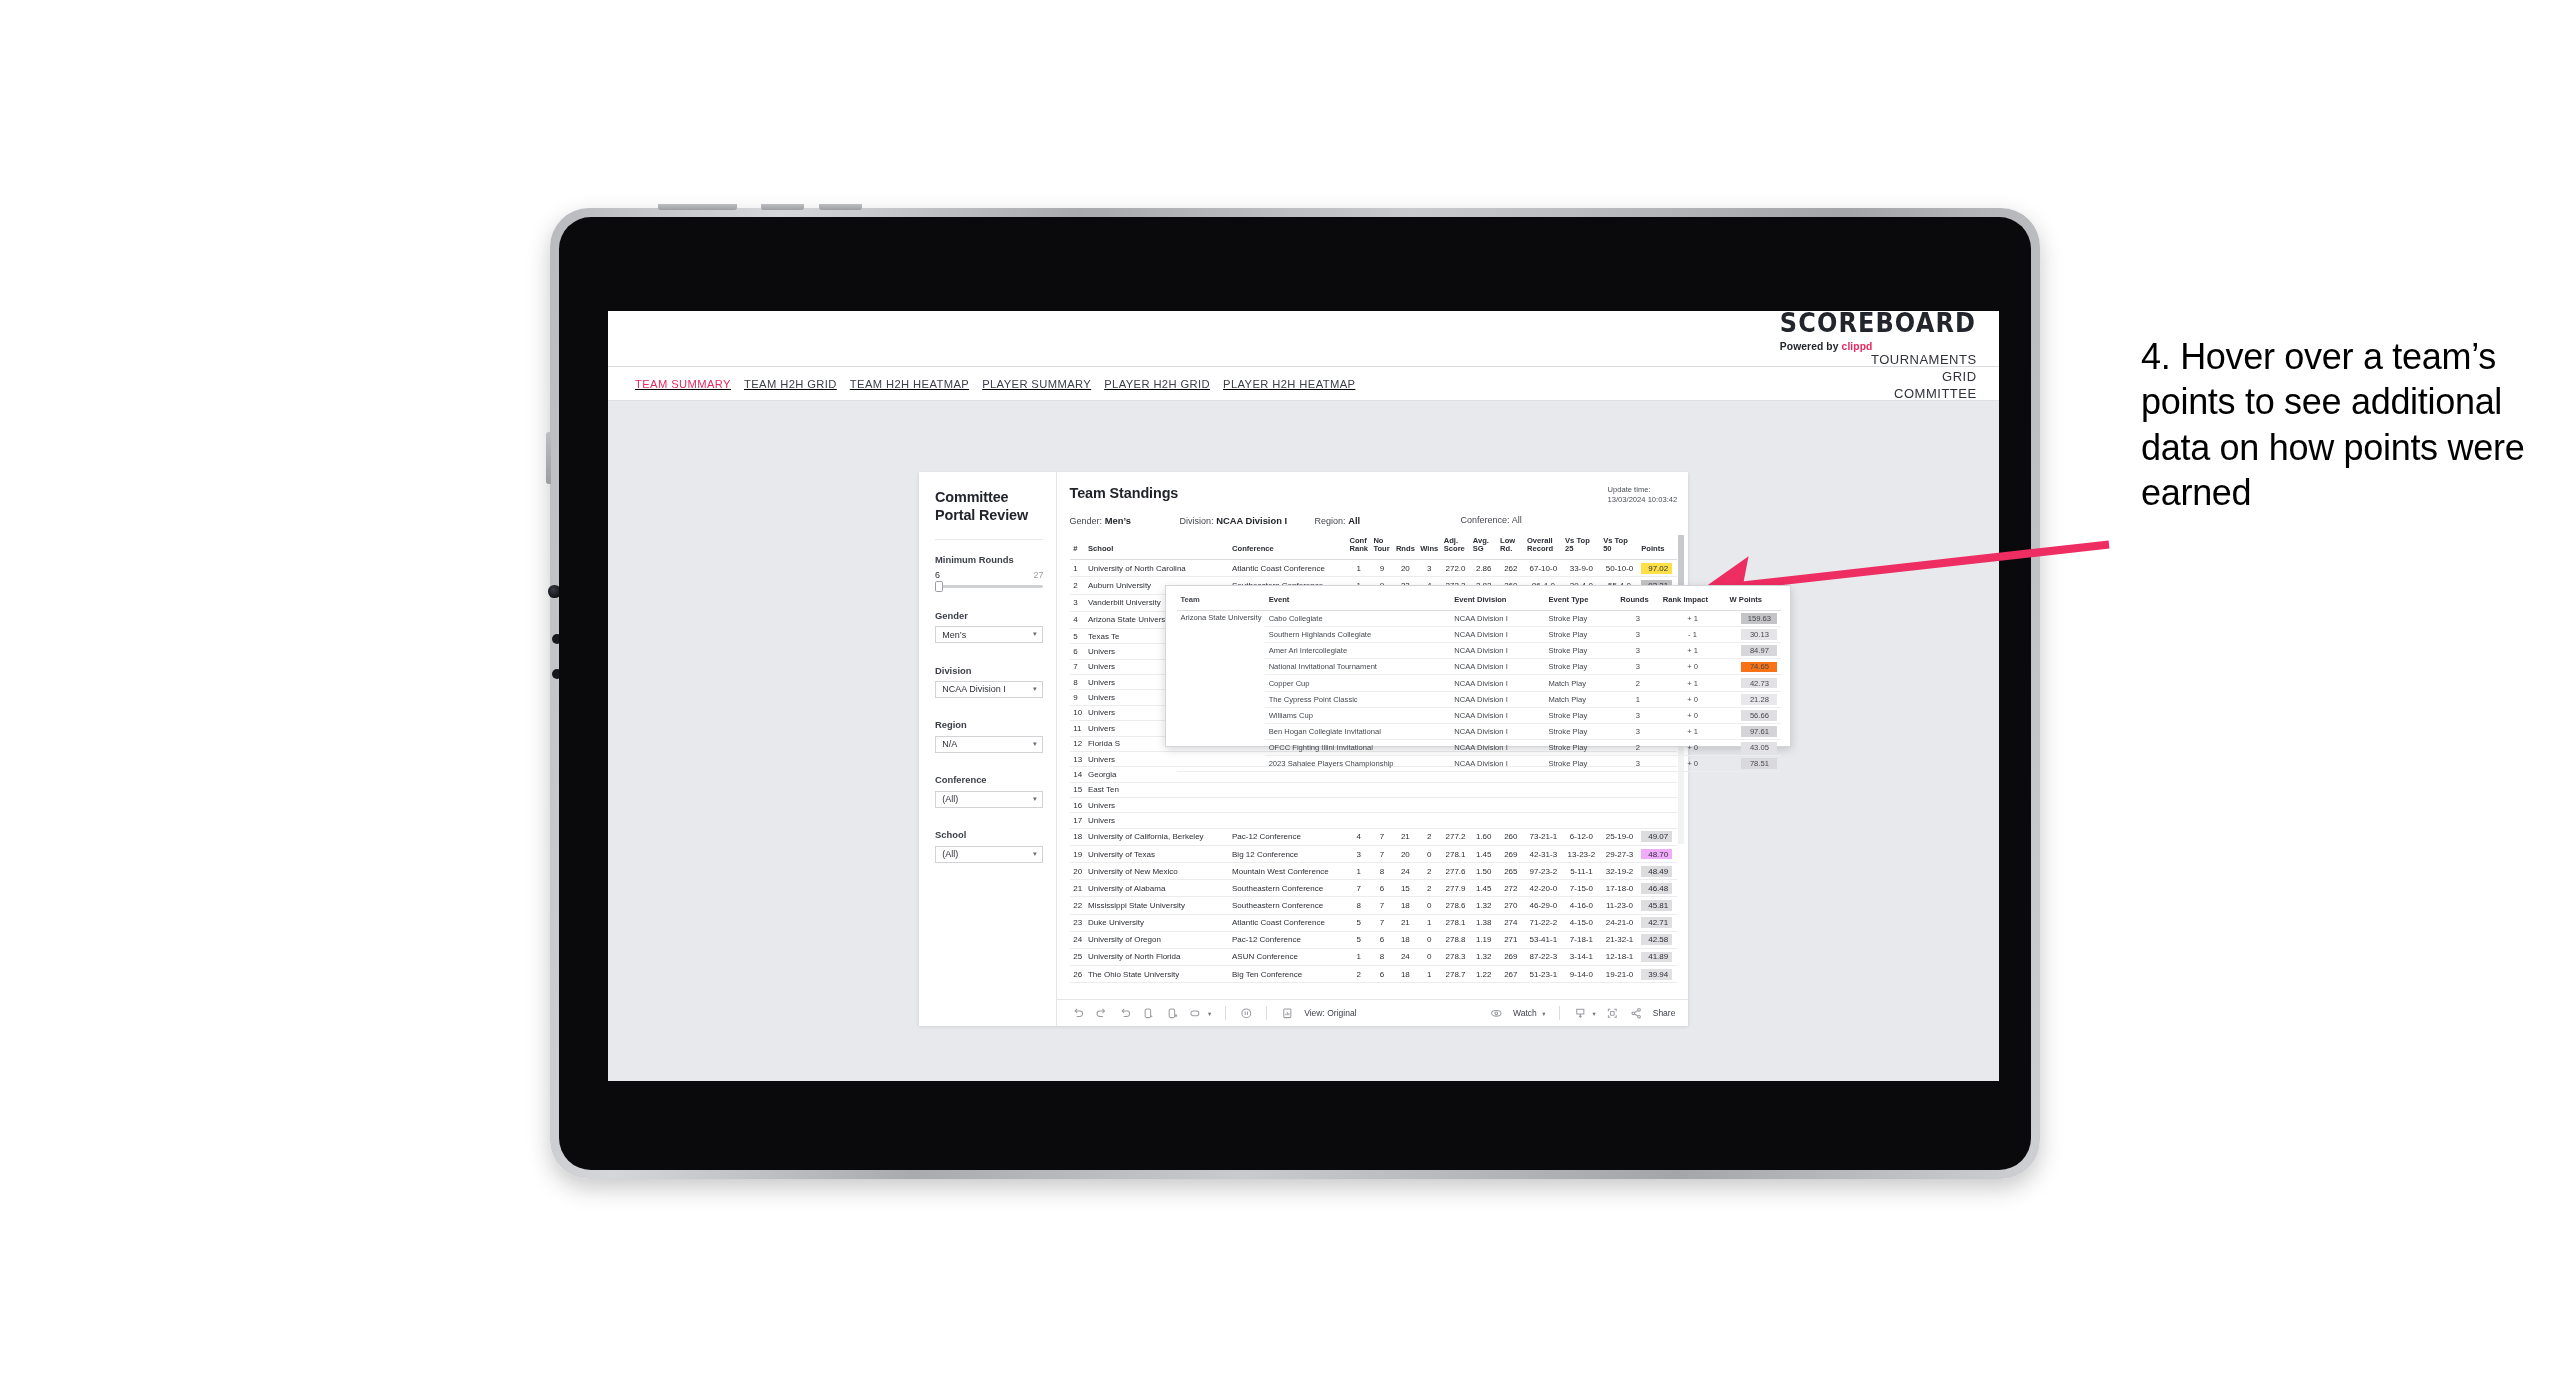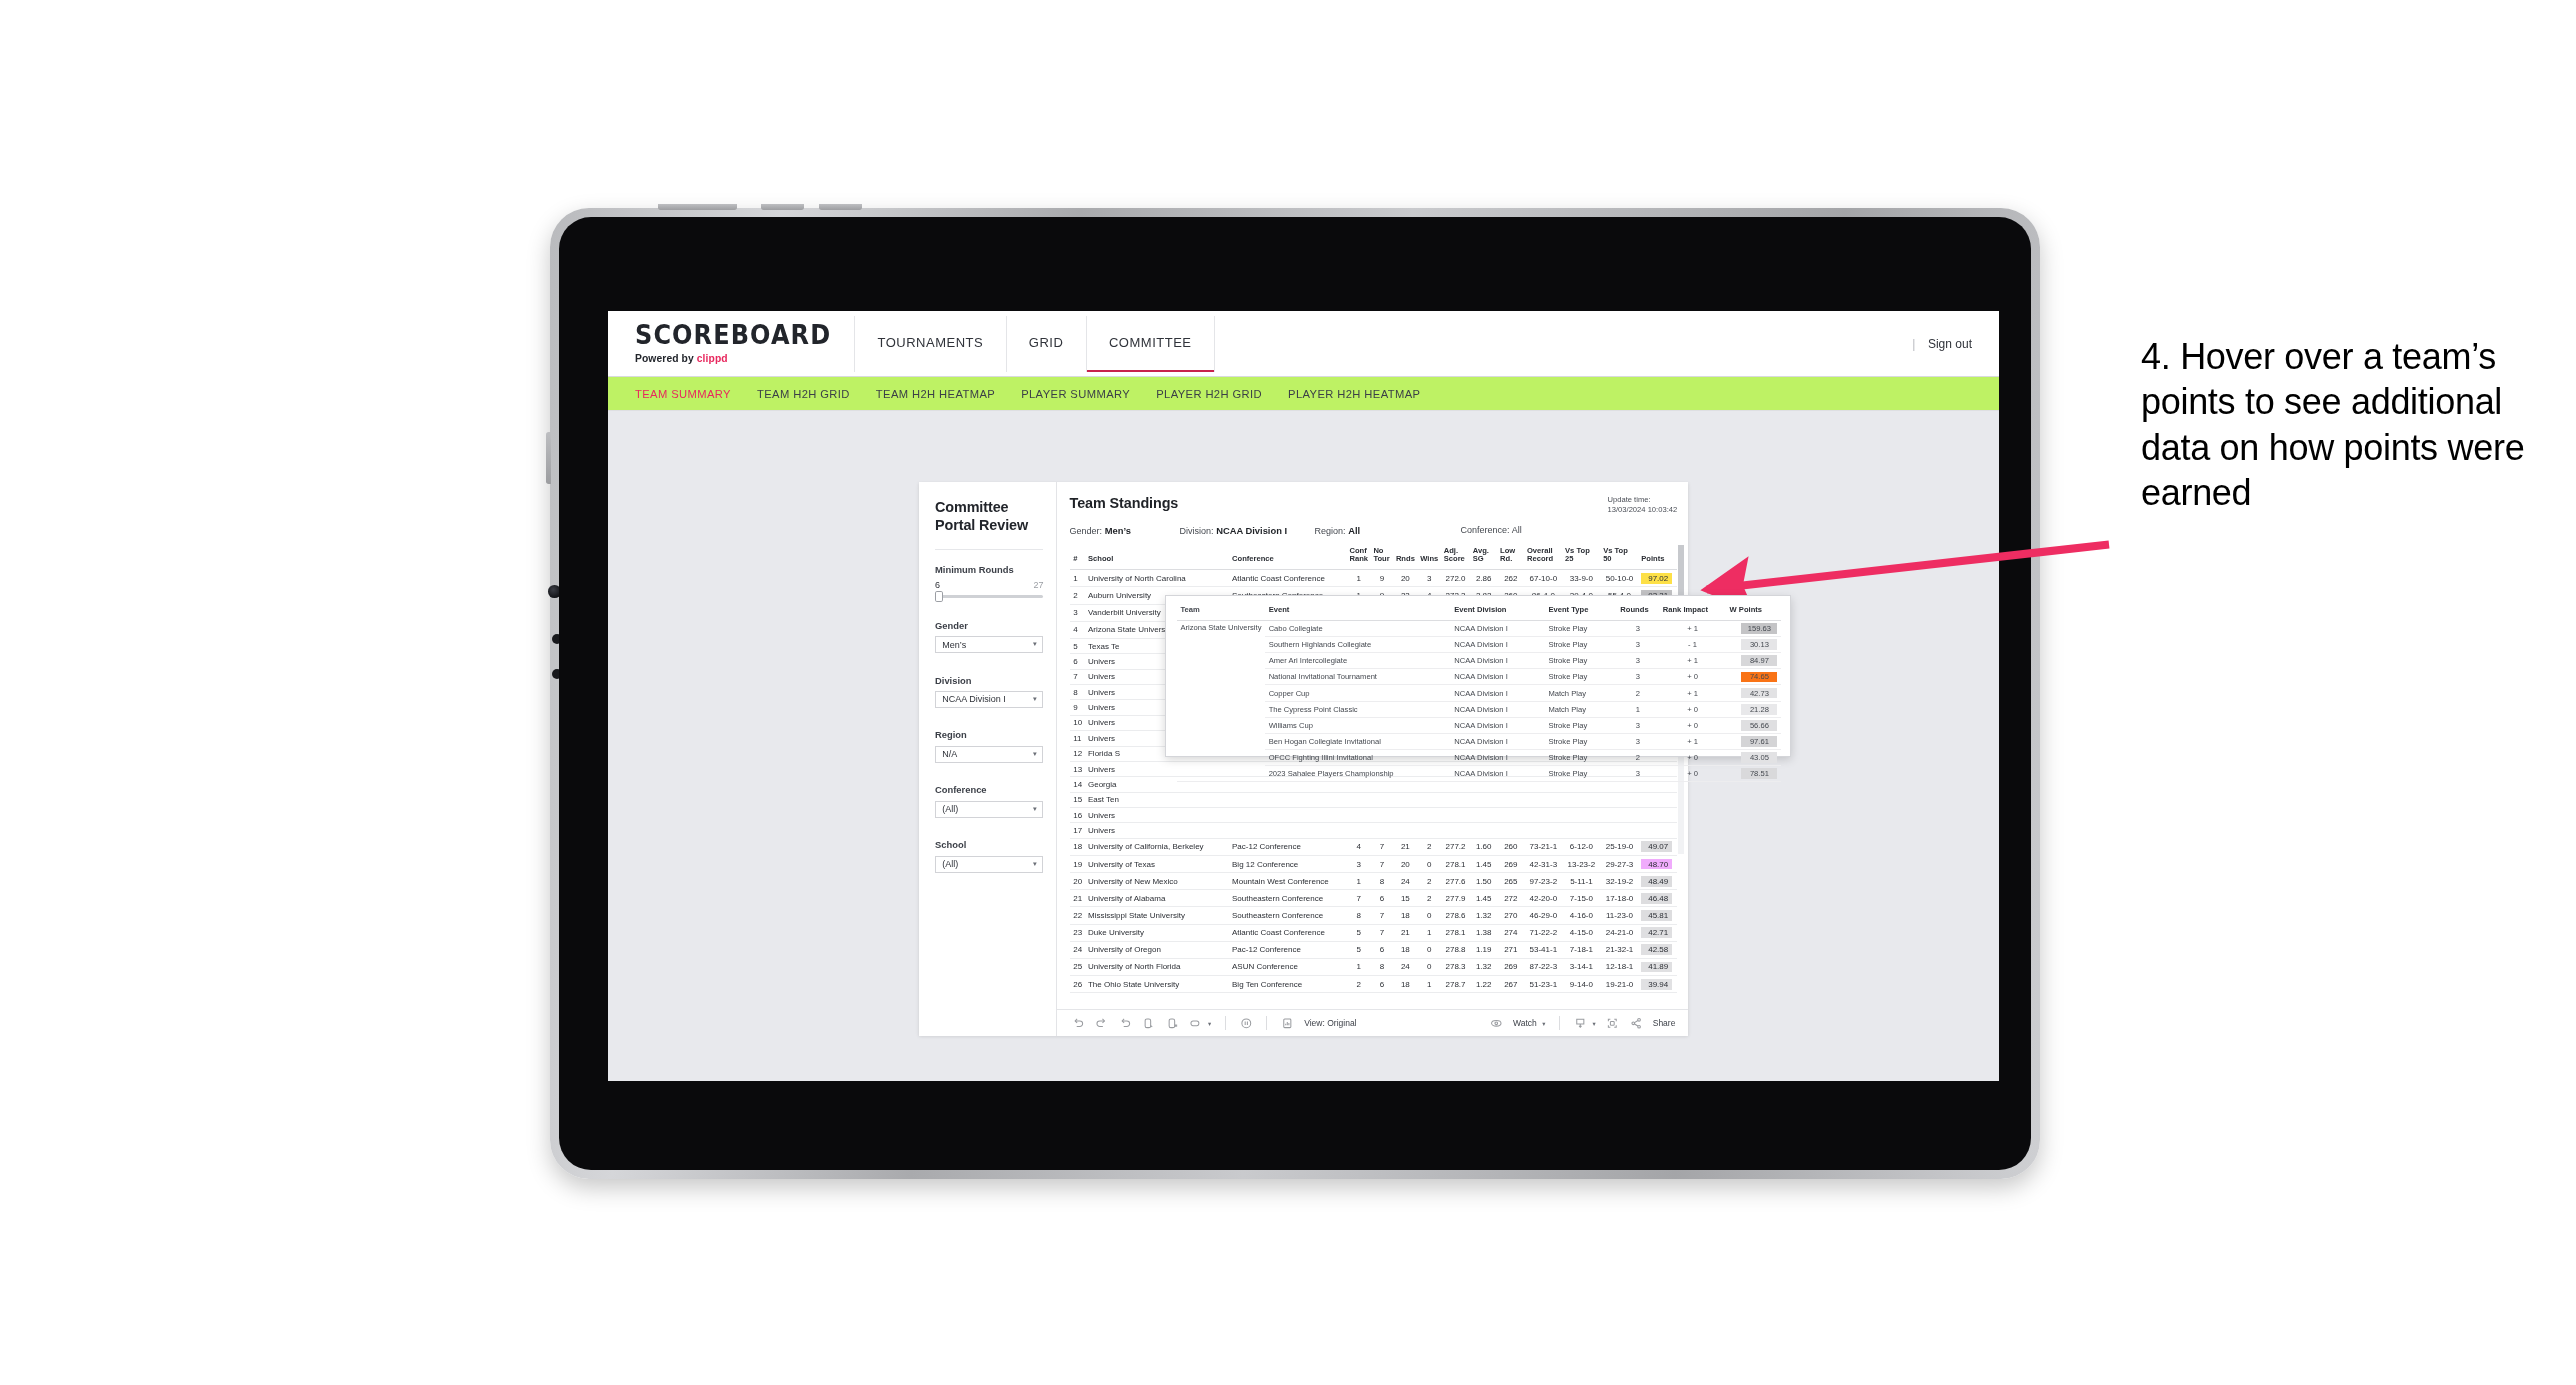--- a/index.html
+++ b/index.html
@@ -40,24 +40,25 @@
   #app-viewport {
     position: absolute;
     left: 49px; top: 94px;
     width: 1391px; height: 770px;
     background: #e8e9ed;
     overflow: hidden;
   }
 
   
   #top-nav {
-    height: 66px; background:#fff;
-    display:flex; align-items:center;
+    height: 56px; background:#fff;
+    display:flex; align-items:flex-end;
     border-bottom:0.9px solid #d9dadd;
     position: relative;
+    flex-direction: column;
   }
   #brand { padding: 0 23px 0 27px; display:flex; flex-direction:column; justify-content:center; }
   #brand-title {
     font-family:"DejaVu Sans", sans-serif;
     font-weight:700; font-size:24px; letter-spacing:1.1px;
     color:#22252b; line-height:1; transform: scaleY(1.12); transform-origin: left center;
   }
   #brand-sub { font-size:10.3px; color:#22252b; margin-top:6.3px; font-weight:600; letter-spacing:0.1px; }
   #brand-sub .brandmark { color:#e8285e; font-weight:700; }
   .nav-sep { width:0.9px; height:56px; background:#e4e5e8; }
@@ -68,22 +69,22 @@
   }
   .nav-tab.active { border-bottom-color:#c8224c; }
   #signout-wrap {
     margin-left:auto; display:flex; align-items:center; gap:12.6px;
     padding-right:27px; font-size:12px; color:#30333a;
   }
   #signout-divider { color:#b9bbc0; }
 
   
   #sub-nav {
-    height:34px; background:#bef264; display:flex; align-items:center;
-    padding-left:27px; gap:26px; border-bottom:0.9px solid #dedfe2;
+    height:34px; background:#ffffff; display:flex; align-items:center;
+    padding-left:27px; gap:13px; border-bottom:0.9px solid #dedfe2;text-decoration:underline;
   }
   .sub-tab { font-size:11.2px; letter-spacing:0.4px; color:#3b3f47; cursor:pointer; }
   .sub-tab.active { color:#e8285e; }
 
   
   #dash-canvas { position:relative; width:100%; height:680px; background:#e8e9ed; }
   #dash-card {
     position:absolute; left:311px; top:45px; width:769px; height:554px;
     background:#fff; box-shadow:0 0.9px 3.6px rgba(0,0,0,.13); display:flex;margin-top:26px;
   }

